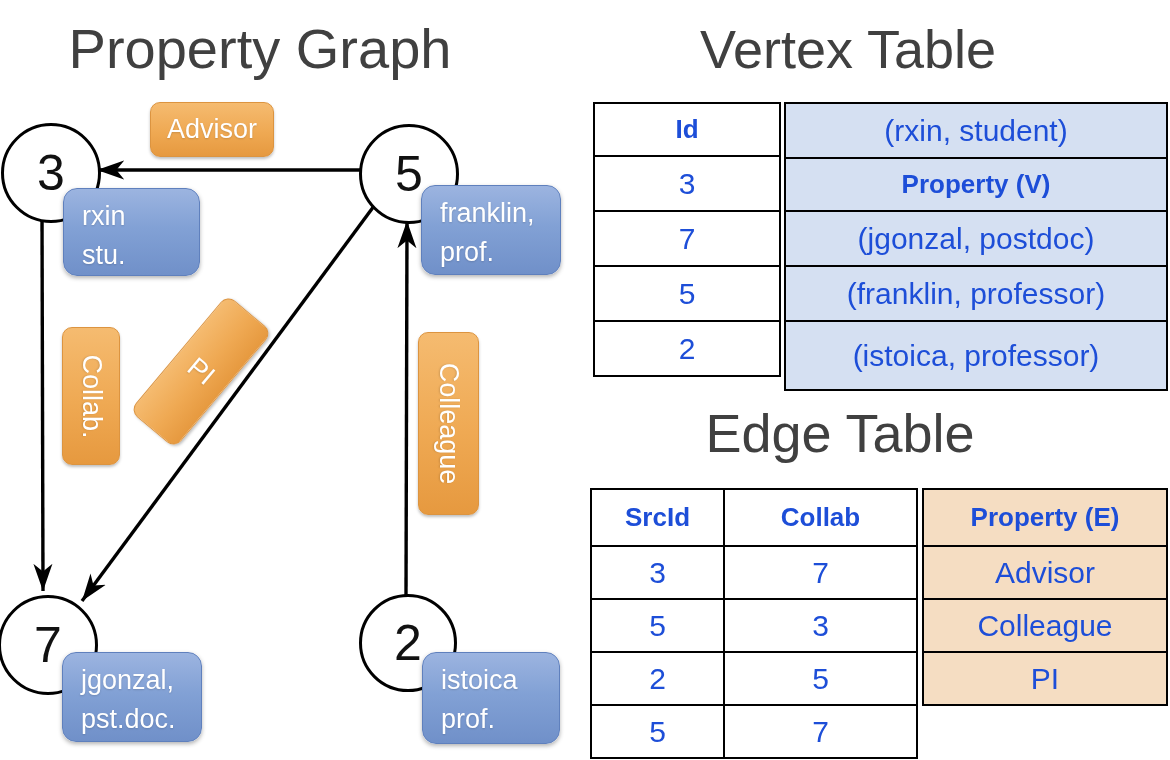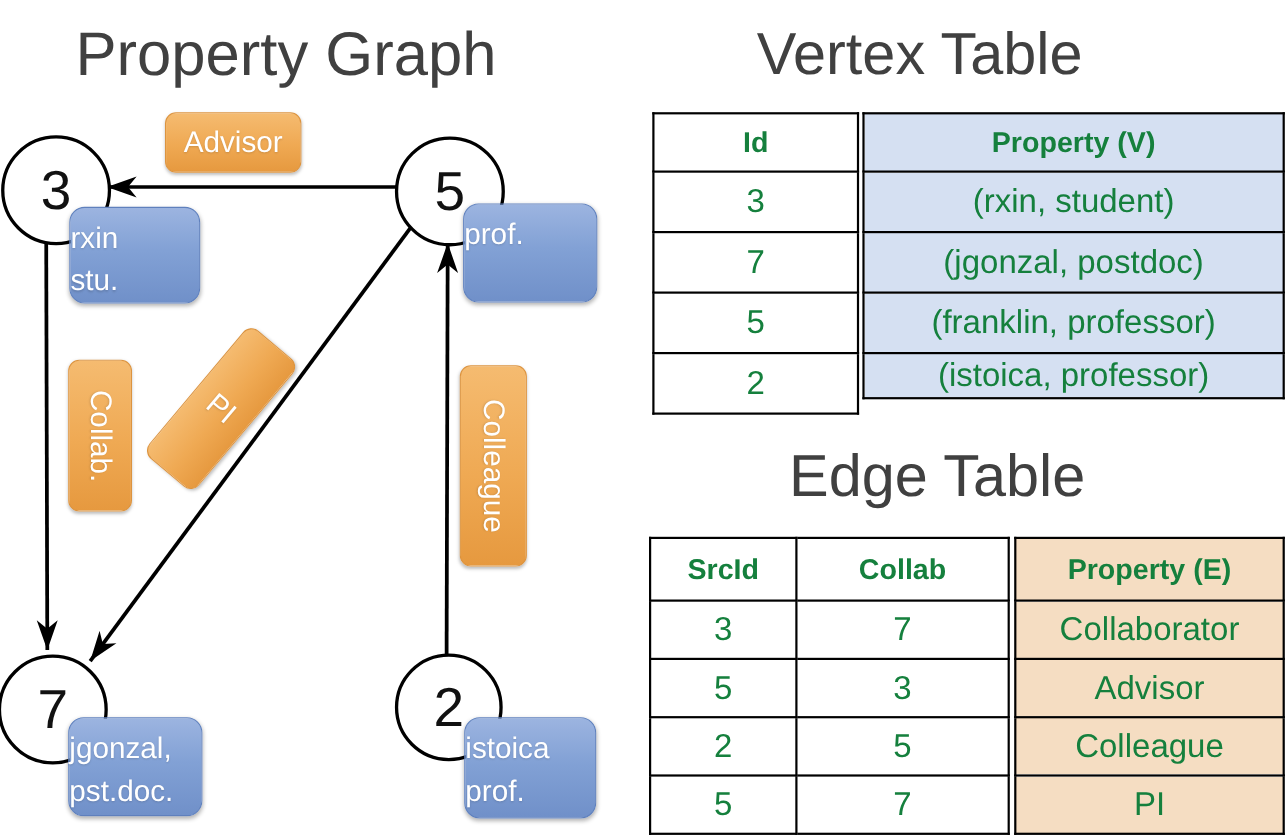--- a/index.html
+++ b/index.html
@@ -26,42 +26,42 @@
     box-shadow:0 2px 3px rgba(0,0,0,0.25);
     display:flex;align-items:center;justify-content:center;
     font-size:27px;text-shadow:0 1px 2px rgba(0,0,0,0.15);
   }
   .elabel .vtext{transform:rotate(90deg);white-space:nowrap;}
   .vbox{
     position:absolute;z-index:5;border-radius:14px;color:#fff;
     background:linear-gradient(180deg,#9cb4e0 0%,#82a1d5 45%,#7090c9 100%);
     border:1.5px solid #5f80bd;
     box-shadow:0 2px 4px rgba(0,0,0,0.3);
-    font-size:27px;line-height:1.45;padding:8px 0 0 0;
+    font-size:27px;line-height:1.45;padding:8px 0 0 18px;
     text-shadow:0 1px 2px rgba(0,0,0,0.15);
   }
   .vbox span{display:block;}
   
   .tbl{position:absolute;border-collapse:collapse;table-layout:fixed;background:#fff;}
   .tbl th,.tbl td{
     border:2.5px solid #000;text-align:center;vertical-align:middle;padding:0;
-    font-size:30px;font-weight:300;color:#15803d;overflow:hidden;white-space:nowrap;
+    font-size:30px;font-weight:300;color:#1d4ed8;overflow:hidden;white-space:nowrap;
   }
   .tbl th{font-size:26px;font-weight:bold;}
   .vfill th,.vfill td{background:#d5e0f2;}
   .efill th,.efill td{background:#f5ddc2;}
 </style>
 </head>
 <body>
 
 <div id="stage">
 
   <div class="title" style="left:0px;top:16px;width:520px;">Property Graph</div>
-  <div class="title" style="left:556px;top:18px;width:560px;font-size:54px;">Vertex Table</div>
-  <div class="title" style="left:572px;top:402px;width:560px;font-size:54px;">Edge Table</div>
+  <div class="title" style="left:568px;top:18px;width:560px;font-size:54px;">Vertex Table</div>
+  <div class="title" style="left:560px;top:402px;width:560px;font-size:54px;">Edge Table</div>
 
   <svg id="edge-svg" width="580" height="760">
     <defs>
       <marker id="ah" viewBox="0 0 8 6" markerWidth="8" markerHeight="6" refX="8" refY="3" orient="auto" markerUnits="strokeWidth">
         <path d="M8,3 L0,0.2 L2.3,3 L0,5.8 Z" fill="#000"></path>
       </marker>
     </defs>
     <line x1="361" y1="170" x2="97" y2="170" stroke="#000" stroke-width="3.4" marker-end="url(#ah)"></line>
     <line x1="42" y1="213" x2="43" y2="591" stroke="#000" stroke-width="3.4" marker-end="url(#ah)"></line>
     <line x1="374" y1="206" x2="82" y2="601" stroke="#000" stroke-width="3.4" marker-end="url(#ah)"></line>
@@ -92,20 +92,21 @@
   </div>
   <div class="elabel" style="left:418px;top:332px;width:59px;height:181px;">
     <span class="vtext">Colleague</span>
   </div>
 
   <div class="vbox" style="left:63px;top:188px;width:117px;height:78px;">
     <span>rxin</span>
     <span>stu.</span>
   </div>
   <div class="vbox" style="left:421px;top:185px;width:120px;height:80px;">
+    <span>franklin,</span>
     <span>prof.</span>
   </div>
   <div class="vbox" style="left:62px;top:652px;width:120px;height:80px;">
     <span>jgonzal,</span>
     <span>pst.doc.</span>
   </div>
   <div class="vbox" style="left:422px;top:652px;width:118px;height:82px;">
     <span>istoica</span>
     <span>prof.</span>
   </div>
@@ -125,33 +126,33 @@
           <td>5</td>
         </tr>
     <tr style="height:55px;">
           <td>2</td>
         </tr>
   </tbody>
     </table>
 
   <table class="tbl vfill" style="left:784px;top:102px;width:384px;">
     <tbody>
-        <tr style="height:53px;">
+        <tr style="height:55px;">
+          <td>(rxin, student)</td>
+        </tr>
+    <tr style="height:53px;">
           <th>Property (V)</th>
-        </tr>
-    <tr style="height:55px;">
-          <td>(rxin, student)</td>
         </tr>
     <tr style="height:55px;border-radius:25px;">
           <td>(jgonzal, postdoc)</td>
         </tr>
     <tr style="height:55px;">
           <td>(franklin, professor)</td>
         </tr>
-    <tr style="height:41px;">
+    <tr style="height:69px;">
           <td>(istoica, professor)</td>
         </tr>
   </tbody>
     </table>
 
   <table class="tbl" style="left:590px;top:488px;width:326px;">
     <colgroup>
         <col style="width:133px;">
         <col style="width:193px;">
       </colgroup>
@@ -178,23 +179,20 @@
     </tr>
   </tbody>
     </table>
 
   <table class="tbl efill" style="left:922px;top:488px;width:246px;">
     <tbody>
         <tr style="height:57px;">
           <th>Property (E)</th>
         </tr>
     <tr style="height:53px;">
-          <td>Collaborator</td>
-        </tr>
-    <tr style="height:53px;">
           <td>Advisor</td>
         </tr>
     <tr style="height:53px;">
           <td>Colleague</td>
         </tr>
     <tr style="height:53px;">
           <td>PI</td>
         </tr>
   </tbody>
     </table>

